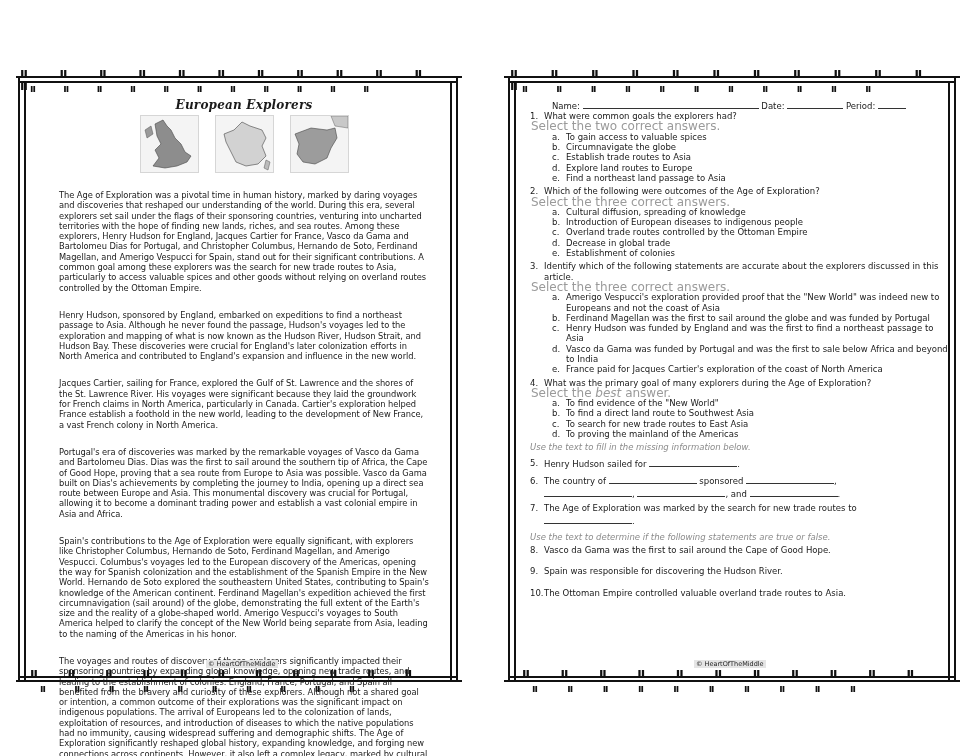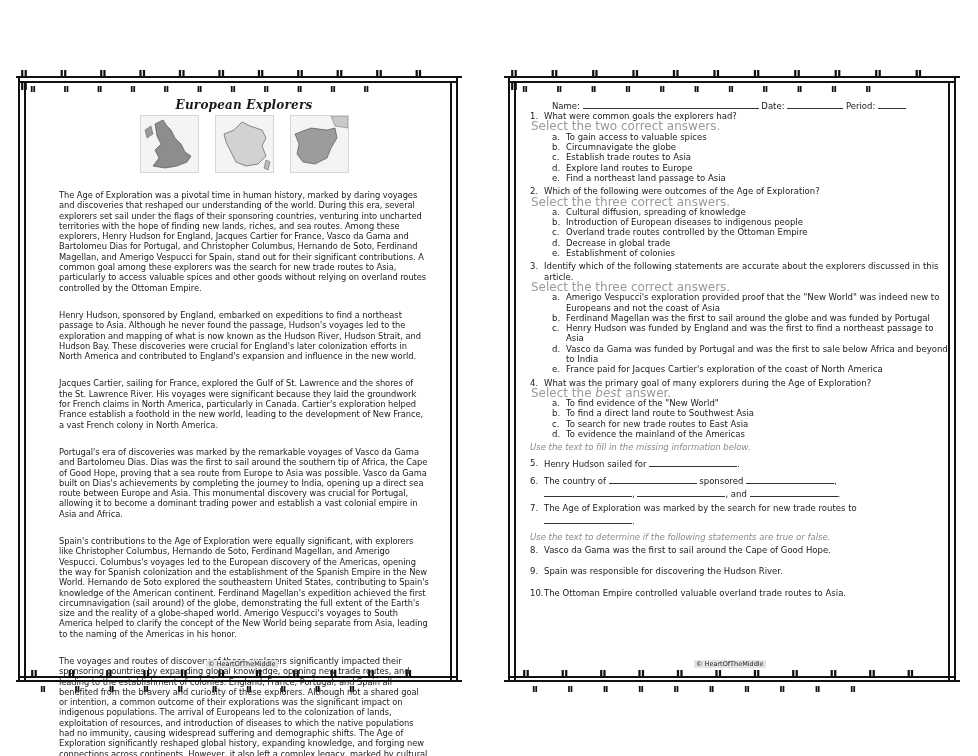--- a/index.html
+++ b/index.html
@@ -211,21 +211,21 @@
         <div class="opt">
             <span class="l">b.</span>
             <span>To find a direct land route to Southwest Asia</span>
           </div>
         <div class="opt">
             <span class="l">c.</span>
             <span>To search for new trade routes to East Asia</span>
           </div>
         <div class="opt">
             <span class="l">d.</span>
-            <span>To evidence the mainland of the Americas</span>
+            <span>To proving the mainland of the Americas</span>
           </div>
       </div>
     </div>
 
     <div class="dir" style="margin-bottom:5px;">Use the text to fill in the missing information below.</div>
 
     <div class="q" style="margin-bottom:6px;">
       <span class="num">5.</span>
       <span class="qt"><span>Henry Hudson sailed for</span> <span class="blank" style="width:88px;"></span>.</span>
     </div>

